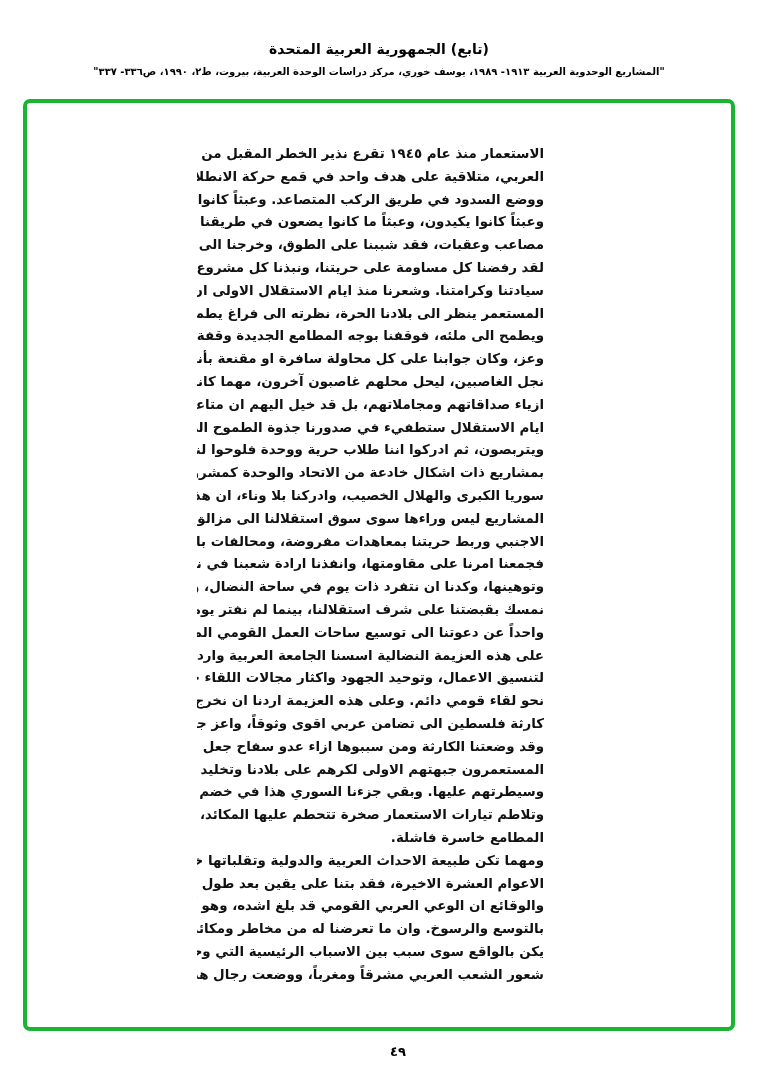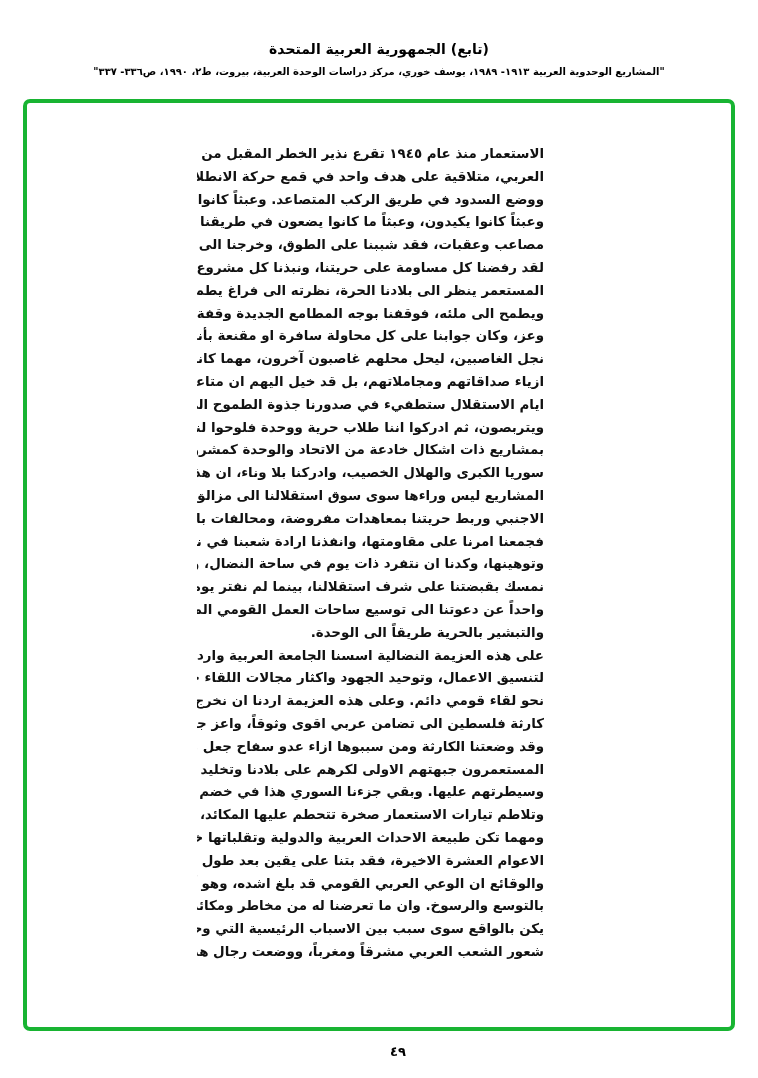--- a/index.html
+++ b/index.html
@@ -97,46 +97,47 @@
 <div class="scan-text">
   <div>
     <span class="line">الاستعمار منذ عام ١٩٤٥ تقرع نذير الخطر المقبل من العالم</span>
     <span class="line">العربي، متلاقية على هدف واحد في قمع حركة الانطلاق</span>
     <span class="line">ووضع السدود في طريق الركب المتصاعد. وعبثاً كانوا يهولون</span>
     <span class="line">وعبثاً كانوا يكيدون، وعبثاً ما كانوا يضعون في طريقنا من</span>
     <span class="line">مصاعب وعقبات، فقد شببنا على الطوق، وخرجنا الى النور،</span>
   </div>
   <div>
     <span class="line">لقد رفضنا كل مساومة على حريتنا، ونبذنا كل مشروع يمس</span>
+    <span class="line">سيادتنا وكرامتنا. وشعرنا منذ ايام الاستقلال الاولى ان</span>
     <span class="line">المستعمر ينظر الى بلادنا الحرة، نظرته الى فراغ يطمع به،</span>
     <span class="line">ويطمح الى ملئه، فوقفنا بوجه المطامع الجديدة وقفة ايمان</span>
     <span class="line">وعز، وكان جوابنا على كل محاولة سافرة او مقنعة بأننا لم</span>
     <span class="line">نجل الغاصبين، ليحل محلهم غاصبون آخرون، مهما كانت</span>
     <span class="line">ازياء صداقاتهم ومجاملاتهم، بل قد خيل اليهم ان متاعب</span>
     <span class="line">ايام الاستقلال ستطفيء في صدورنا جذوة الطموح الى</span>
     <span class="line">ويتربصون، ثم ادركوا اننا طلاب حرية ووحدة فلوحوا لنا</span>
     <span class="line">بمشاريع ذات اشكال خادعة من الاتحاد والوحدة كمشروعي</span>
     <span class="line">سوريا الكبرى والهلال الخصيب، وادركنا بلا وناء، ان هذه</span>
     <span class="line">المشاريع ليس وراءها سوى سوق استقلالنا الى مزالق النفوذ</span>
     <span class="line">الاجنبي وربط حريتنا بمعاهدات مفروضة، ومحالفات باطلة</span>
     <span class="line">فجمعنا امرنا على مقاومتها، وانفذنا ارادة شعبنا في نبذها</span>
     <span class="line">وتوهينها، وكدنا ان نتفرد ذات يوم في ساحة النضال، ونحن</span>
     <span class="line">نمسك بقبضتنا على شرف استقلالنا، بينما لم نفتر يوما</span>
     <span class="line">واحداً عن دعوتنا الى توسيع ساحات العمل القومي المشترك،</span>
-    <span class="line last">والتبشير بالحرية طريقاً الى الوحدة.</span>
   </div>
   <div>
     <span class="line">على هذه العزيمة النضالية اسسنا الجامعة العربية واردناها</span>
     <span class="line">لتنسيق الاعمال، وتوحيد الجهود واكثار مجالات اللقاء خطوة</span>
     <span class="line">نحو لقاء قومي دائم. وعلى هذه العزيمة اردنا ان نخرج من</span>
     <span class="line">كارثة فلسطين الى تضامن عربي اقوى وثوقاً، واعز جانبا،</span>
     <span class="line">وقد وضعتنا الكارثة ومن سببوها ازاء عدو سفاح جعل منه</span>
     <span class="line">المستعمرون جبهتهم الاولى لكرهم على بلادنا وتخليد نفوذهم</span>
     <span class="line">وسيطرتهم عليها. وبقي جزءنا السوري هذا في خضم الهول،</span>
     <span class="line">وتلاطم تيارات الاستعمار صخرة تتحطم عليها المكائد، وترتد</span>
+    <span class="line last">المطامع خاسرة فاشلة.</span>
   </div>
   <div>
     <span class="line">ومهما تكن طبيعة الاحداث العربية والدولية وتقلباتها خلال</span>
     <span class="line">الاعوام العشرة الاخيرة، فقد بتنا على يقين بعد طول التجارب</span>
     <span class="line">والوقائع ان الوعي العربي القومي قد بلغ اشده، وهو آخذ</span>
     <span class="line">بالتوسع والرسوخ. وان ما تعرضنا له من مخاطر ومكائد، لم</span>
     <span class="line">يكن بالواقع سوى سبب بين الاسباب الرئيسية التي وحدت</span>
     <span class="line">شعور الشعب العربي مشرقاً ومغرباً، ووضعت رجال هذه</span>
   </div>
 </div>

